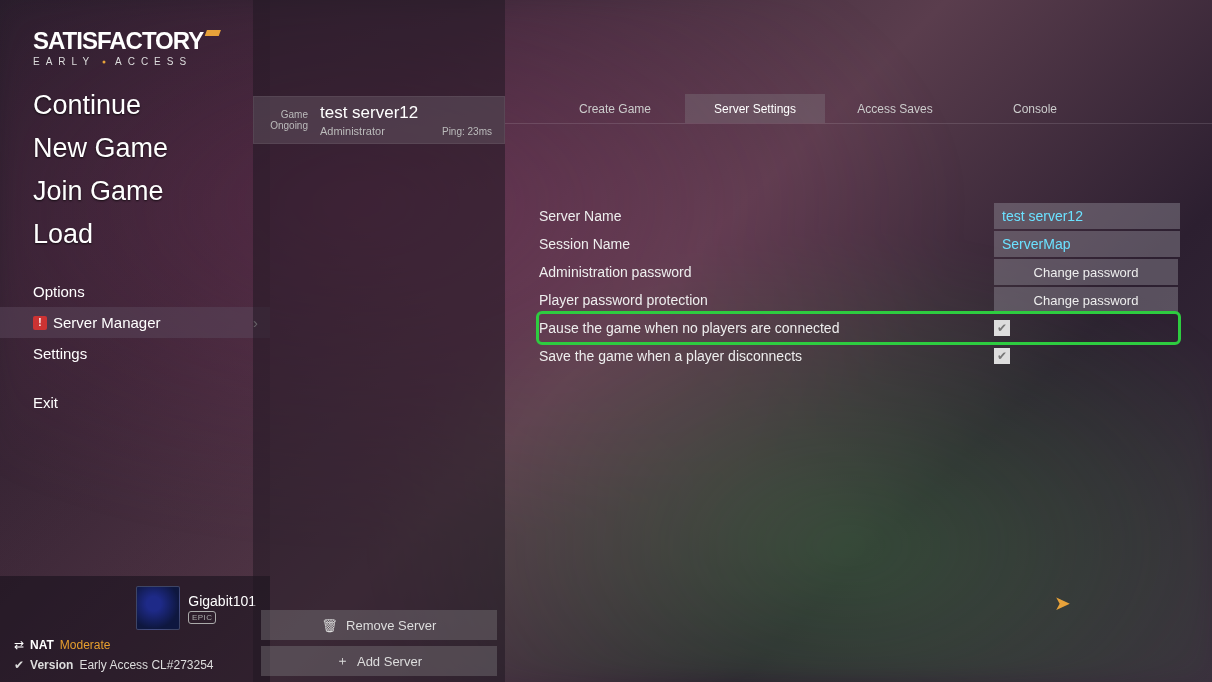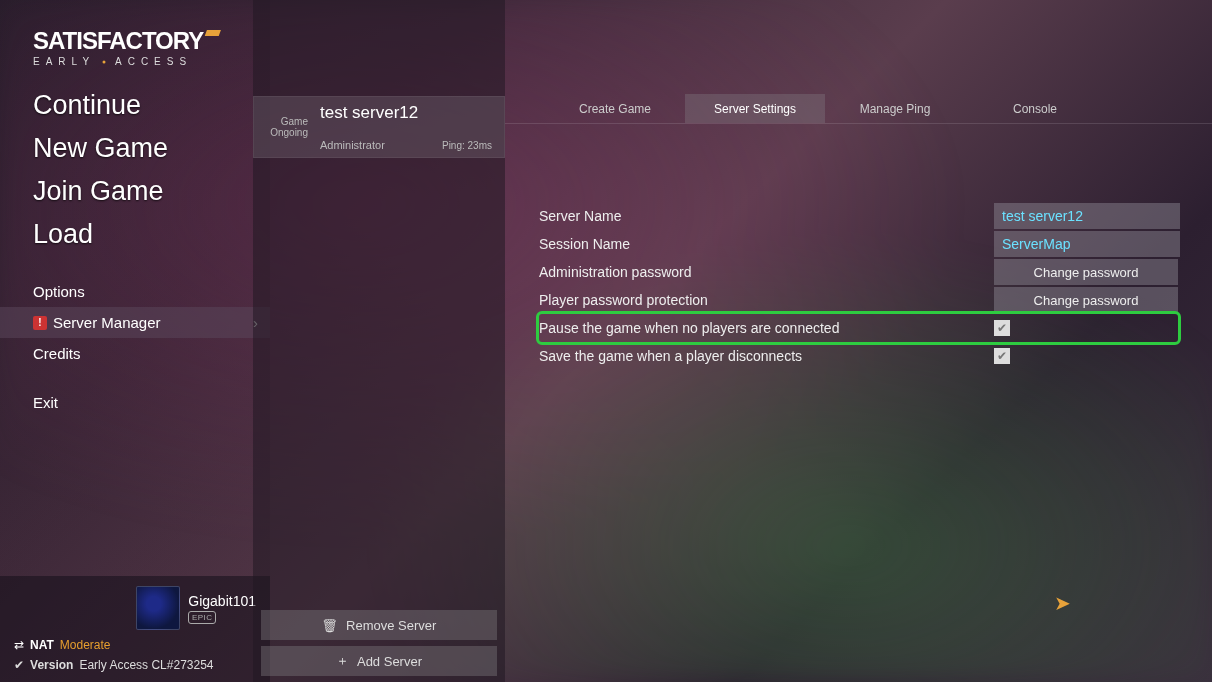--- a/index.html
+++ b/index.html
@@ -57,21 +57,21 @@
       position:absolute; left:253px; top:0; width:252px; height:682px;
       background:rgba(32,24,34,.55); display:flex; flex-direction:column;
     }
     .serverlist .gap { height:96px; }
     .server-entry {
       display:flex; align-items:center; gap:12px; padding:6px 12px;
       background:rgba(120,110,120,.35); border:1px solid rgba(255,255,255,.06);
     }
     .server-entry .status { width:42px; text-align:right; color:#bbb; font-size:10px; line-height:1.15; }
     .server-entry .name { color:#fff; font-size:17px; }
-    .server-entry .role { color:#bbb; font-size:11px; margin-top:16px; }
+    .server-entry .role { color:#bbb; font-size:11px; margin-top:2px; }
     .server-entry .ping { color:#bbb; font-size:10px; margin-left:auto; align-self:flex-end;margin-top:8px; }
     .serverlist .grow { flex:1; }
     .sl-btn {
       display:flex; align-items:center; justify-content:center; gap:8px; height:30px;
       margin:0 8px 6px; background:rgba(120,115,120,.45); color:#ddd; font-size:13px; cursor:pointer;
     }
 
     .content {
       position:absolute; left:505px; top:0; right:0; height:682px; display:flex; flex-direction:column;
     }
@@ -134,21 +134,21 @@
         <span class="label">Options</span>
       </div>
     <div class="item selected">
       <span class="label">
           <span class="warn">!</span>
           <span>Server Manager</span>
         </span>
       <span class="chev">›</span>
     </div>
     <div class="item">
-        <span class="label">Credits</span>
+        <span class="label">Settings</span>
       </div>
     <div class="item" style="margin-top:18px">
         <span class="label">Exit</span>
       </div>
   </div>
 
   <div class="spacer"></div>
 
   <div class="player-card">
     <div class="avatar"></div>
@@ -190,21 +190,21 @@
   <div class="sl-btn">
     <span>＋</span>
     <span>Add Server</span>
   </div>
 </div>
 
 <div class="content">
   <div class="tabbar">
     <div class="tab">Create Game</div>
     <div class="tab active">Server Settings</div>
-    <div class="tab">Manage Ping</div>
+    <div class="tab">Access Saves</div>
     <div class="tab">Console</div>
   </div>
 
   <div class="settings">
     <div class="row">
       <div class="lab">Server Name</div>
       <input class="text-input ctrl" value="test server12" style="">
     </div>
     <div class="row">
       <div class="lab">Session Name</div>

